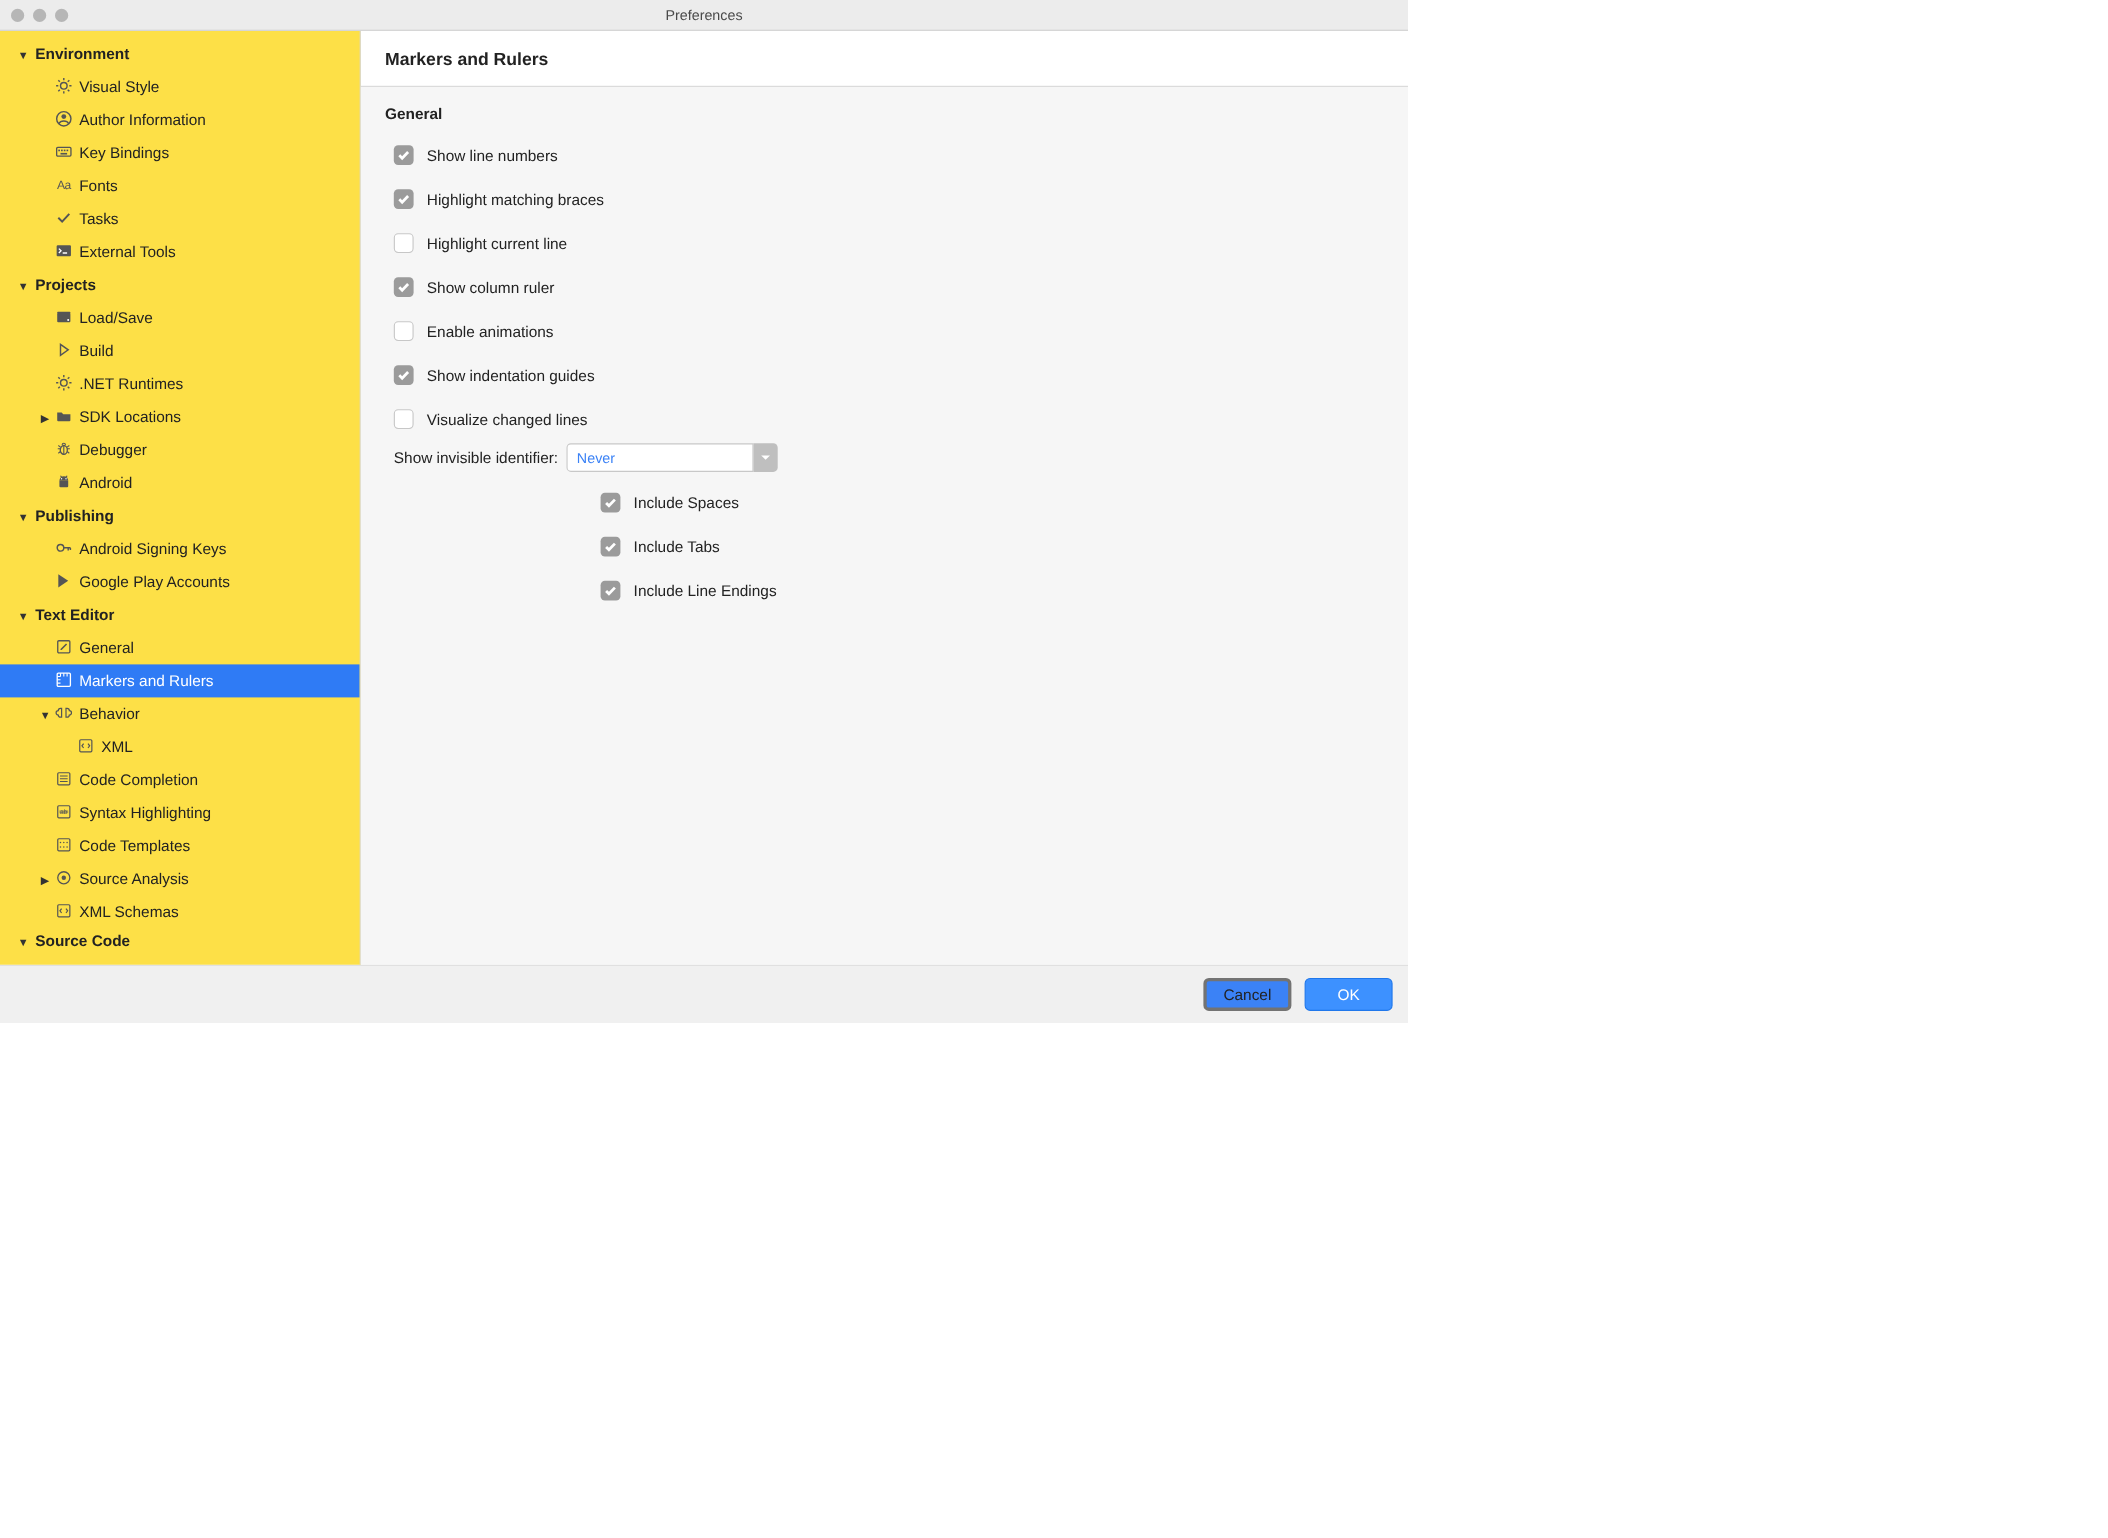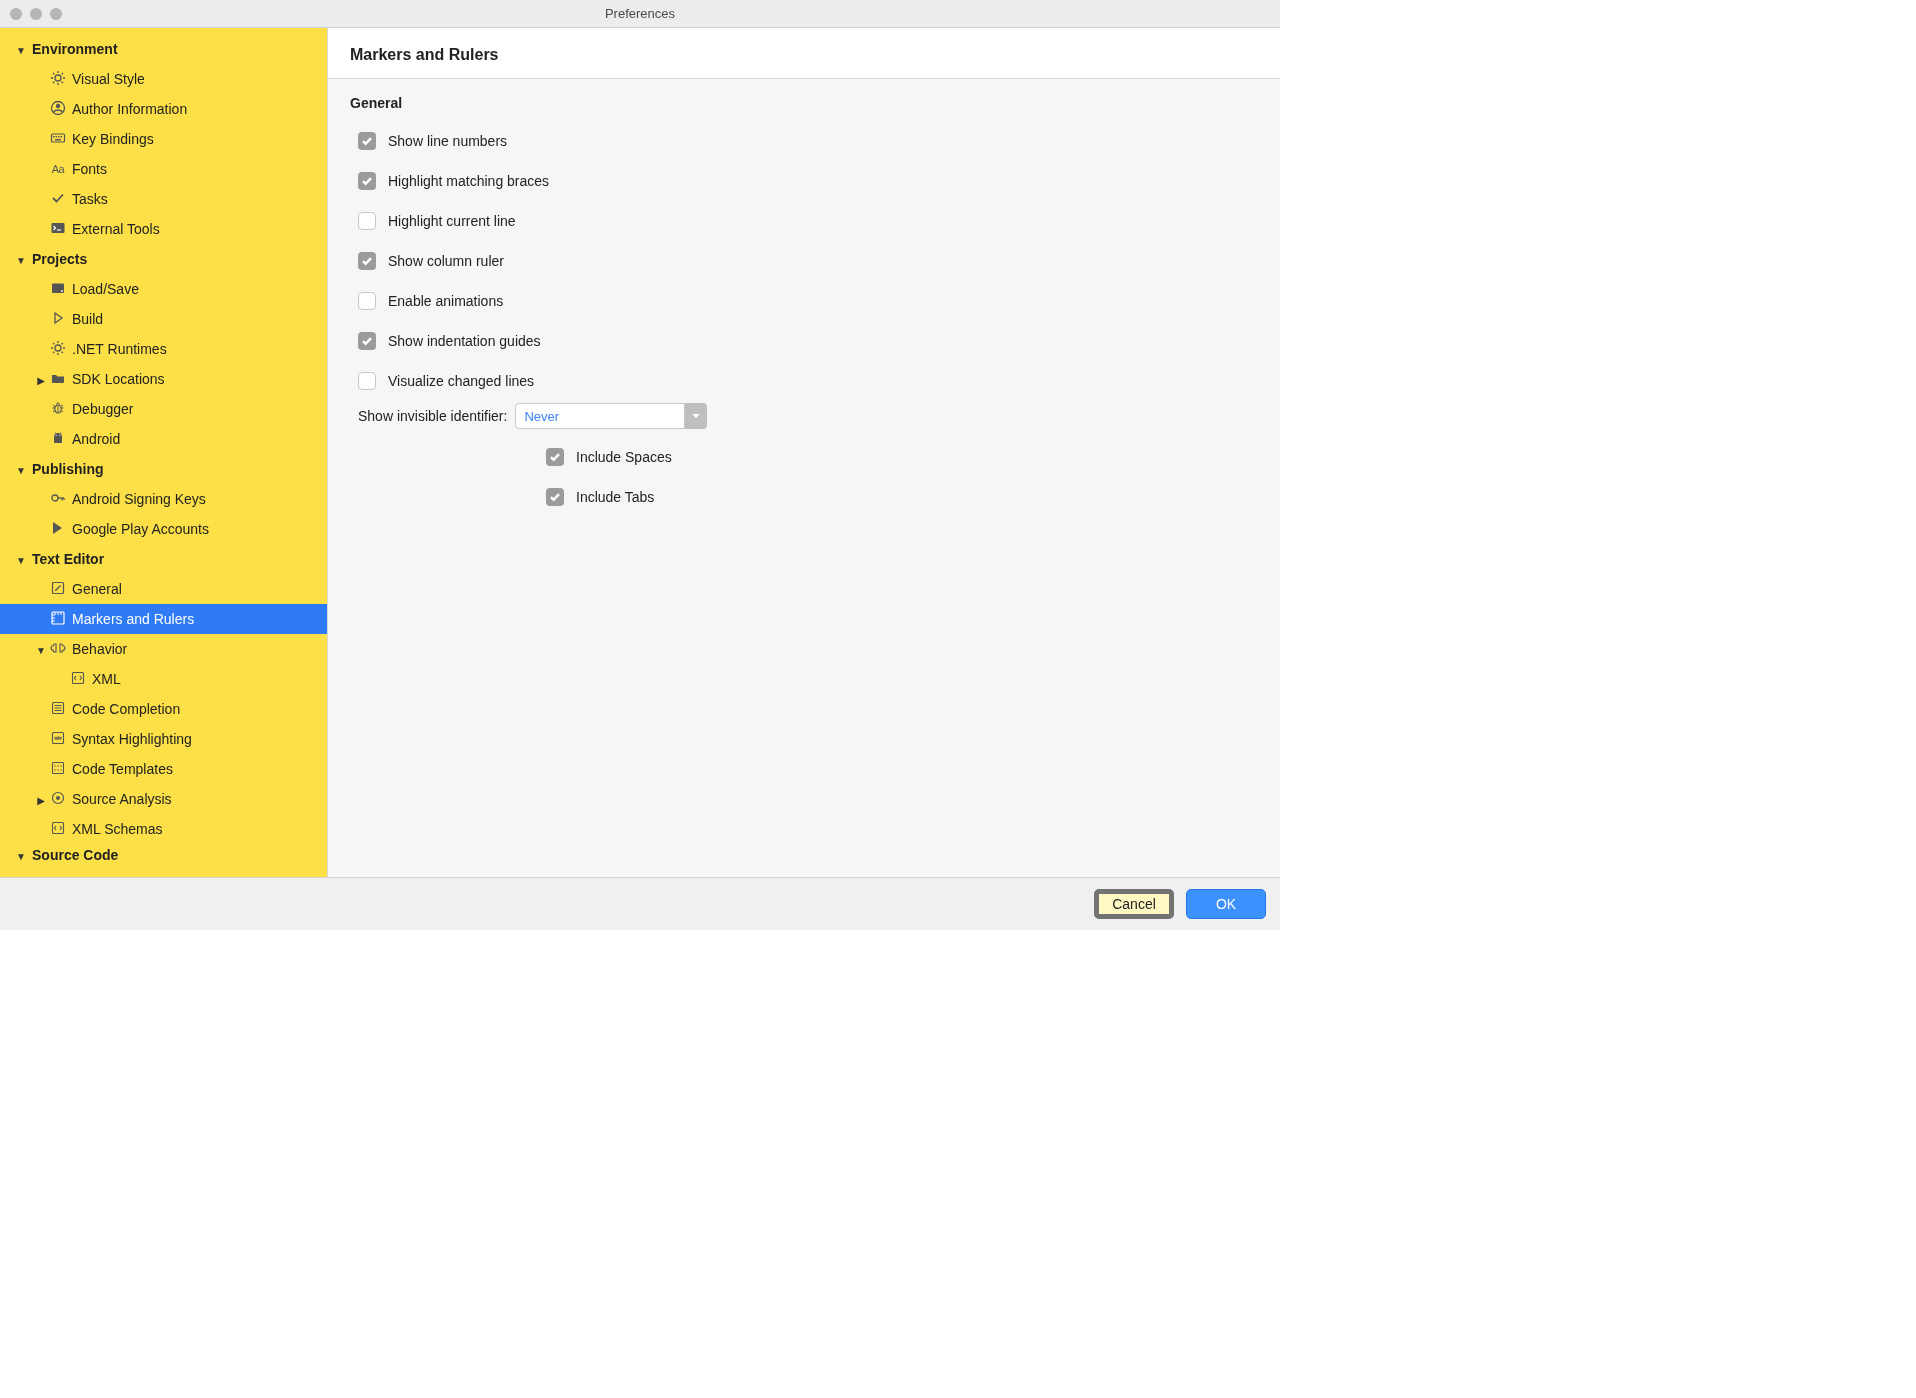--- a/index.html
+++ b/index.html
@@ -61,21 +61,21 @@
   .sel-btn { width:22px; height:26px; background:#bfbfbf; border-radius:0 4px 4px 0; display:flex; align-items:center; justify-content:center; }
   .sel-btn svg { width:10px; height:10px; fill:#fff; }
 
   .sub-cbs { margin-left:188px; }
   .sub-cbs .cb-row { height:40px; }
 
   
   .footer-sep { height:1px; background:#d4d4d4; }
   .footer { height:52px; background:#f0f0f0; display:flex; align-items:center; justify-content:flex-end; gap:12px; padding:0 14px;}
   .btn { height:30px; min-width:80px; border-radius:5px; font-size:14px; display:flex; align-items:center; justify-content:center; cursor:default;}
-  .btn-cancel { background:#fef9c3; border:5px solid #737373; }
+  .btn-cancel { background:#3b82f6; border:3px solid #737373; }
   .btn-ok { background:#3d91ff; color:#fff; border:1px solid #1f77eb; }
 
 </style>
 </head>
 <body>
 
 <div class="titlebar">
   <div class="traffic">
     <div class="dot"></div>
     <div class="dot"></div>
@@ -469,20 +469,28 @@
             <span class="cb-label">Include Spaces</span>
           </div>
           <div class="cb-row">
             <div class="cb on">
               <svg viewBox="0 0 12 12">
                 <path d="M2 6.2 L4.6 8.8 L10 3.2"></path>
               </svg>
             </div>
             <span class="cb-label">Include Tabs</span>
           </div>
+          <div class="cb-row">
+            <div class="cb on">
+              <svg viewBox="0 0 12 12">
+                <path d="M2 6.2 L4.6 8.8 L10 3.2"></path>
+              </svg>
+            </div>
+            <span class="cb-label">Include Line Endings</span>
+          </div>
         </div>
     </div>
   </div>
 
 </div>
 
 <div class="footer-sep"></div>
 <div class="footer">
   <div class="btn btn-cancel">Cancel</div>
   <div class="btn btn-ok">OK</div>

